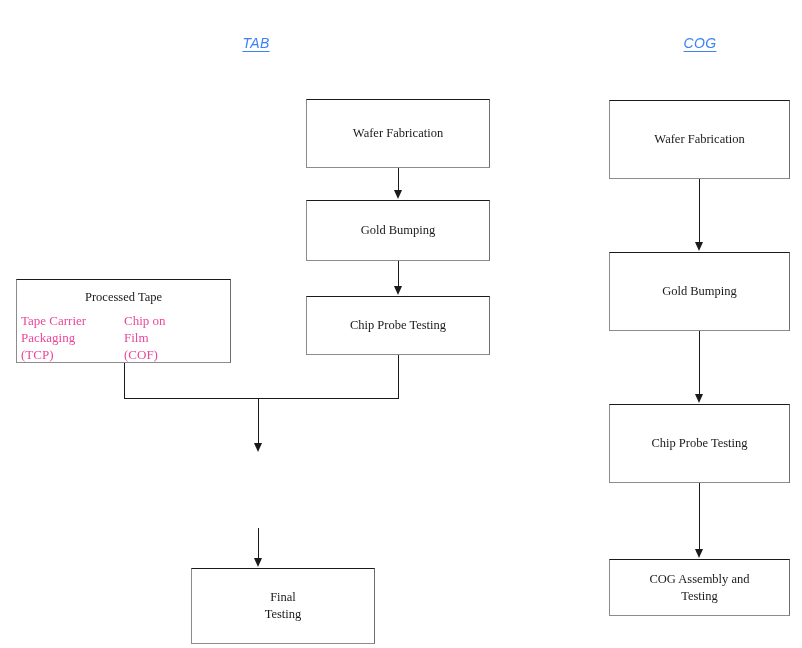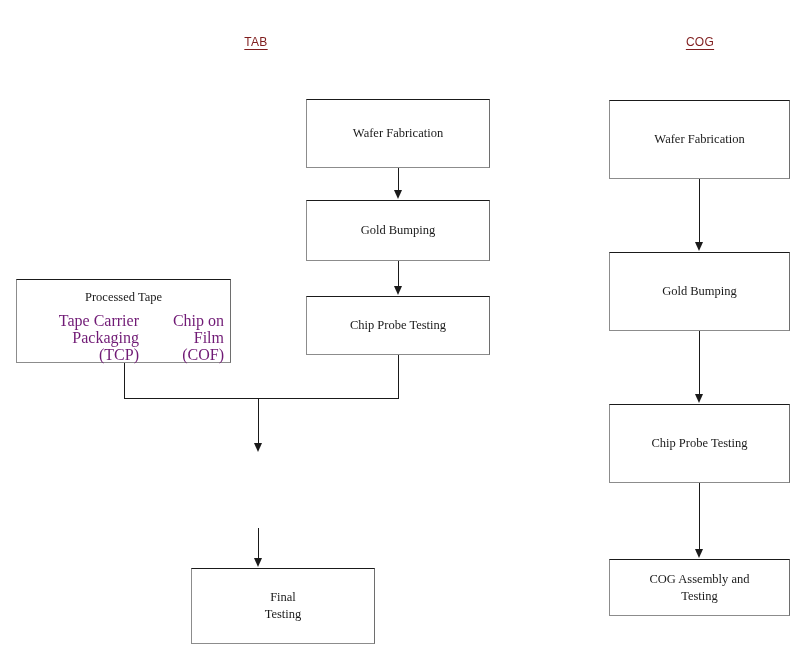--- a/index.html
+++ b/index.html
@@ -13,27 +13,28 @@
   }
   #canvas {
     position: relative;
     width: 802px;
     height: 648px;
     background: #ffffff;
     overflow: hidden;
   }
   .col-title {
     position: absolute;
-    font-size: 12px;
-    color: #7f1d1d;
+    font-size: 14px;
+    color: #3b82f6;
     text-align: center;
     text-decoration: underline;
     text-underline-offset: 3px;
     letter-spacing: 0.3px;
     white-space: nowrap;
+    font-style: italic;
   }
   .node {
     position: absolute;
     box-sizing: border-box;
     background: #ffffff;
     border: 1px solid #8c8c8c;
     border-top-color: #1a1a1a;
     border-right-color: #6e6e6e;
     display: flex;
     align-items: center;
@@ -58,24 +59,24 @@
     right: 0;
     top: 9px;
     text-align: center;
     font-size: 12.5px;
     line-height: 17px;
     color: #1a1a1a;
   }
   .tape-sub {
     position: absolute;
     top: 32px;
-    font-size: 16px;
+    font-size: 13px;
     line-height: 17px;
-    color: #701a75;
-    text-align: right;
+    color: #ec4899;
+    text-align: left;
     white-space: pre-line;
   }
   .tape-sub.left  { left: 4px;  width: 118px; }
   .tape-sub.right { right: 6px; width: 100px; }
 
   .vline {
     position: absolute;
     width: 1px;
     background: #1a1a1a;
   }

